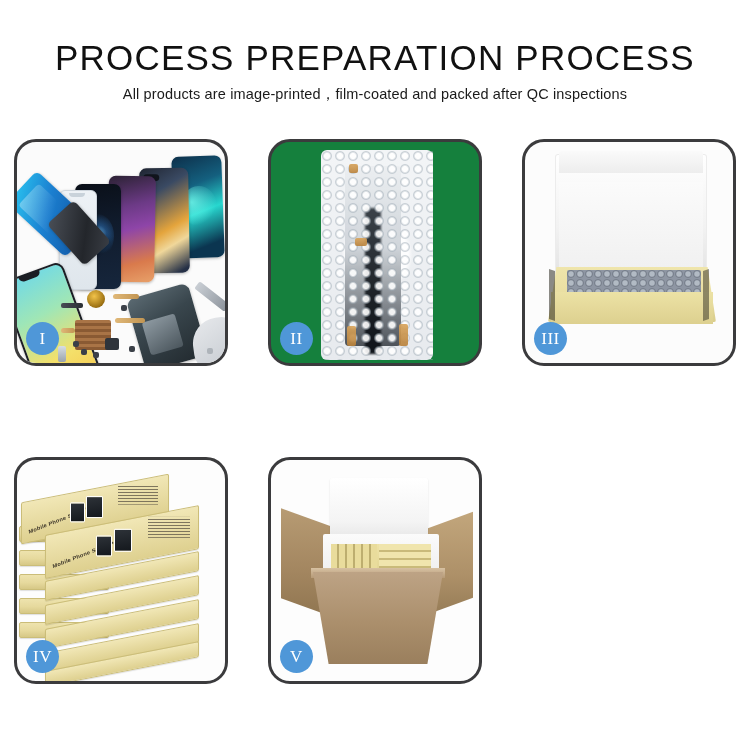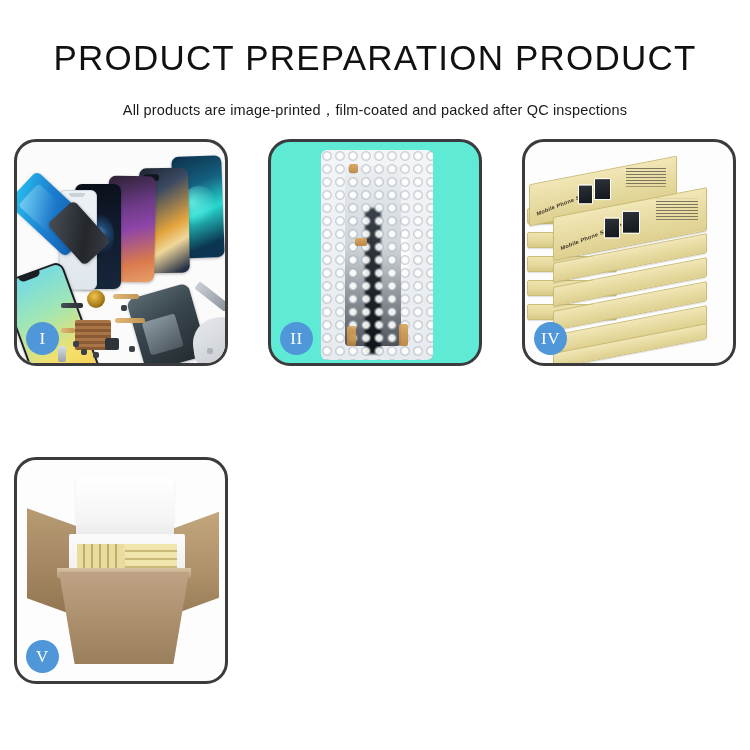--- a/index.html
+++ b/index.html
@@ -30,21 +30,21 @@
     color: #111111;
     margin: 0;
     line-height: 1.05;
     white-space: nowrap;
   }
   .sub-title {
     font-family: "Liberation Sans", sans-serif;
     font-size: 14.5px;
     font-weight: 400;
     color: #1a1a1a;
-    margin: 24px 0 0 0;
+    margin: 8px 0 0 0;
     letter-spacing: 0.15px;
     white-space: nowrap;
   }
 
   
   .grid {
     position: absolute;
     left: 14px;
     top: 139px;
     width: 722px;
@@ -203,21 +203,21 @@
     background: linear-gradient(90deg,#e0b878,#c29552);
   }
   .part.battery {
     width: 8px; height: 16px; border-radius: 2px;
     background: linear-gradient(180deg,#d7dee5,#9aa3ab);
   }
   .part.taptic { width: 14px; height: 12px; background:#2f343b; border-radius:2px; }
   .part.bar { height:5px; border-radius:2px; background: linear-gradient(90deg,#474d55,#2a2e34); }
 
   
-  .p2 { background:#5eead4; }
+  .p2 { background:#15803d; }
   .bubble-pouch {
     position:absolute; left: 50px; top: 8px; width: 112px; height: 210px;
     background:
       radial-gradient(circle at 50% 50%, rgba(255,255,255,0.9) 0 26%, rgba(190,200,208,0.0) 30%),
       linear-gradient(180deg, #f3f5f7 0%, #e7eaee 100%);
     border-radius: 6px;
   }
   .bubbles {
     position:absolute; inset:0;
     background-image:
@@ -389,21 +389,21 @@
   .c-tape {
     position:absolute; width: 17px; height: 19px;
     background: rgba(120,96,62,0.55);
     border-radius: 1px;
   }
 </style>
 </head>
 <body>
 
 <div class="header">
-  <h1 class="main-title">PRODUCT PREPARATION PRODUCT</h1>
+  <h1 class="main-title">PROCESS PREPARATION PROCESS</h1>
   <p class="sub-title">All products are image-printed，film-coated and packed after QC inspections</p>
 </div>
 
 <div class="grid">
 
   <div class="panel p1">
     <div class="panel-stage">
       <div class="phone ph-teal"></div>
       <div class="phone ph-gold"></div>
       <div class="phone ph-purple"></div>
@@ -444,20 +444,34 @@
       </div>
       <div class="tape" style="left:78px; top:22px; width:9px; height:9px;"></div>
       <div class="tape" style="left:84px; top:96px; width:12px; height:8px;"></div>
       <div class="tape" style="left:76px; top:184px; width:9px; height:20px;"></div>
       <div class="tape" style="left:128px; top:182px; width:9px; height:22px;"></div>
     </div>
     <div class="badge">II</div>
 
   </div>
 
+  <div class="panel p3">
+    <div class="panel-stage">
+      <div class="box3-lid"></div>
+      <div class="box3-lid-top"></div>
+      <div class="box3-foam"></div>
+      <div class="box3-base"></div>
+      <div class="box3-bubble"></div>
+      <div class="box3-front"></div>
+      <div class="box3-edge-l"></div>
+      <div class="box3-edge-r"></div>
+    </div>
+    <div class="badge">III</div>
+
+  </div>
 
   <div class="panel p4">
     <div class="panel-stage">
       <div class="stack">
 
         <div class="sbox" style="left:2px; top:66px; width:88px; height:14px;"></div>
         <div class="sbox" style="left:2px; top:90px; width:88px; height:14px;"></div>
         <div class="sbox" style="left:2px; top:114px; width:88px; height:14px;"></div>
         <div class="sbox" style="left:2px; top:138px; width:88px; height:14px;"></div>
         <div class="sbox" style="left:2px; top:162px; width:88px; height:14px;"></div>

